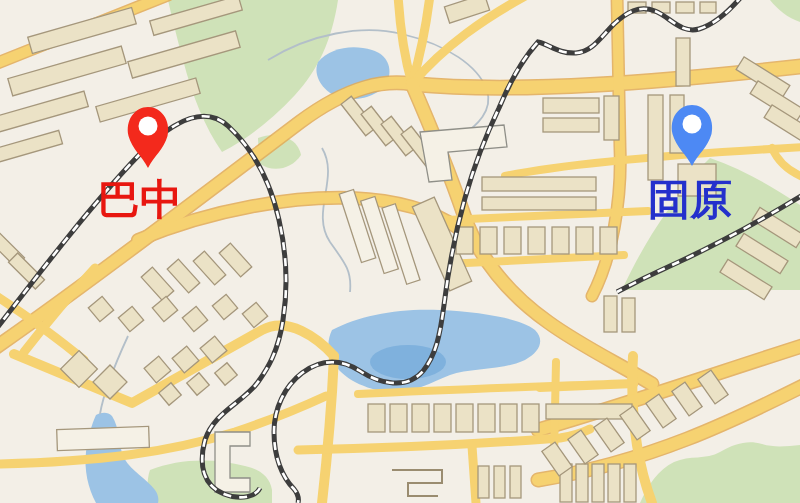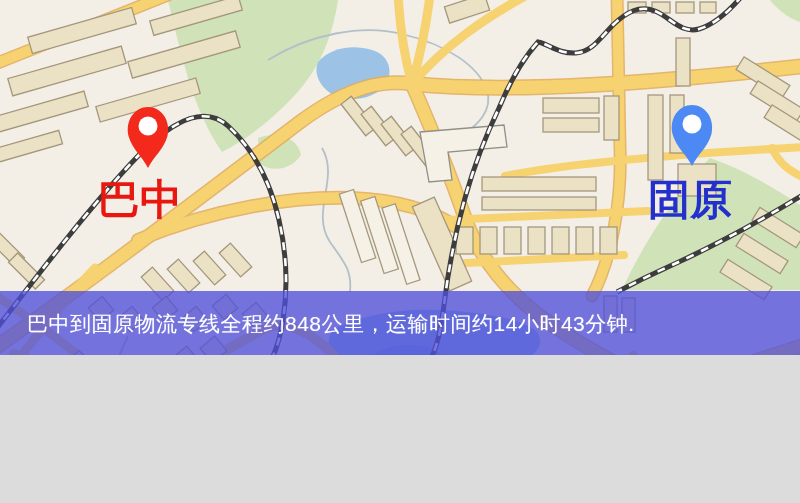--- a/index.html
+++ b/index.html
@@ -1,16 +1,16 @@
 <!DOCTYPE html>
 <html><head>
 <meta charset="utf-8">
 <style>
   html,body{margin:0;padding:0;background:#dcdcdc;font-family:"Liberation Sans","DejaVu Sans",sans-serif;}
-  #stage{position:relative;width:800px;height:355px;overflow:hidden;background:#f3efe7;text-decoration:underline;}
+  #stage{position:relative;width:800px;height:503px;overflow:hidden;background:#f3efe7;text-decoration:underline;}
   #map-svg{position:absolute;left:0;top:0;filter:blur(.45px);}
   #banner{
     position:absolute;left:0;top:291px;width:800px;height:65px;
     background:rgba(80,79,218,0.78);
     display:flex;align-items:center;
     box-sizing:border-box;padding-left:27px;
     z-index:5;
   }
   #banner .txt{
     color:#ffffff;font-size:21px;letter-spacing:.5px;white-space:nowrap;
@@ -262,17 +262,14 @@
       <path d="M 0,40 C -6,28 -16,21 -19.5,8 C -23,-8 -13,-21 0,-21 C 13,-21 23,-8 19.5,8 C 16,21 6,28 0,40 Z" fill="#f3291c"></path>
       <circle cx="0" cy="-2" r="9.5" fill="#ffffff"></circle>
     </g>
 
     <g transform="translate(692,126)">
       <path d="M 0,40 C -6,28 -16,21 -19.5,8 C -23,-8 -13,-21 0,-21 C 13,-21 23,-8 19.5,8 C 16,21 6,28 0,40 Z" fill="#4d89f4"></path>
       <circle cx="0" cy="-2" r="9.5" fill="#ffffff"></circle>
     </g>
   </svg>
 
-  <div id="banner">
-    <span class="txt">巴中到固原物流专线全程约848公里，运输时间约14小时43分钟.</span>
-  </div>
 
 </div>
 
 </body></html>

